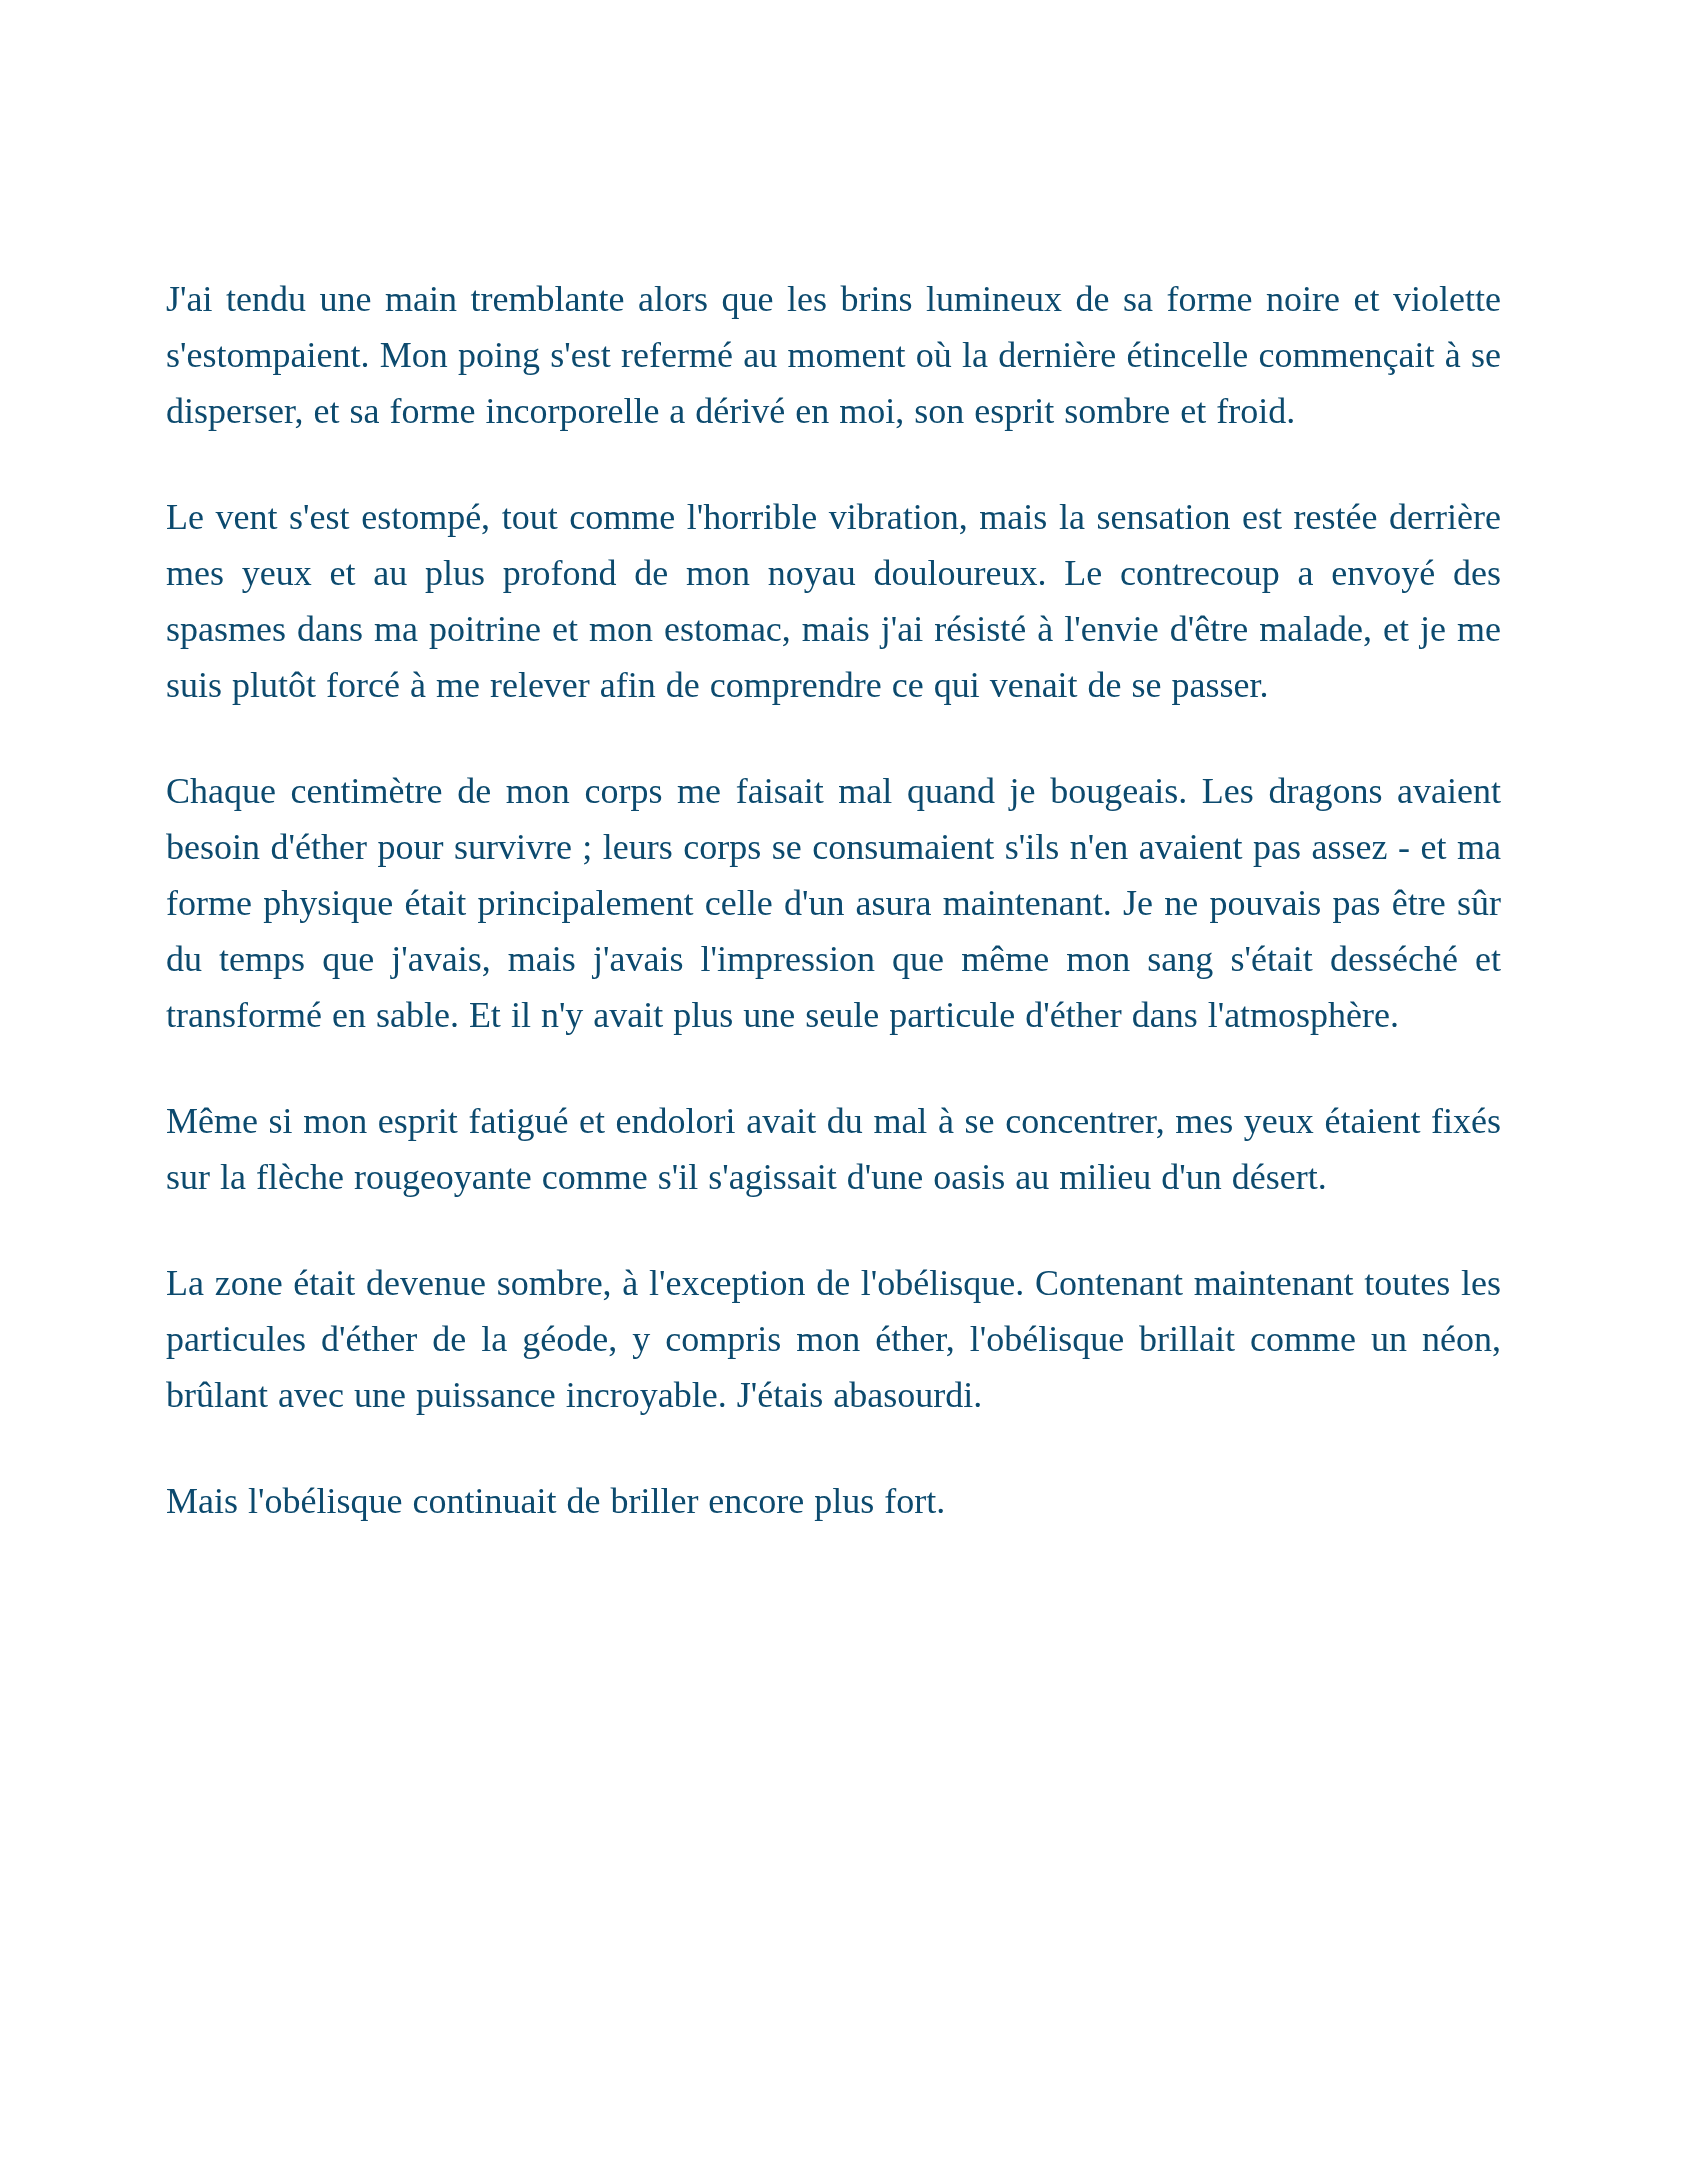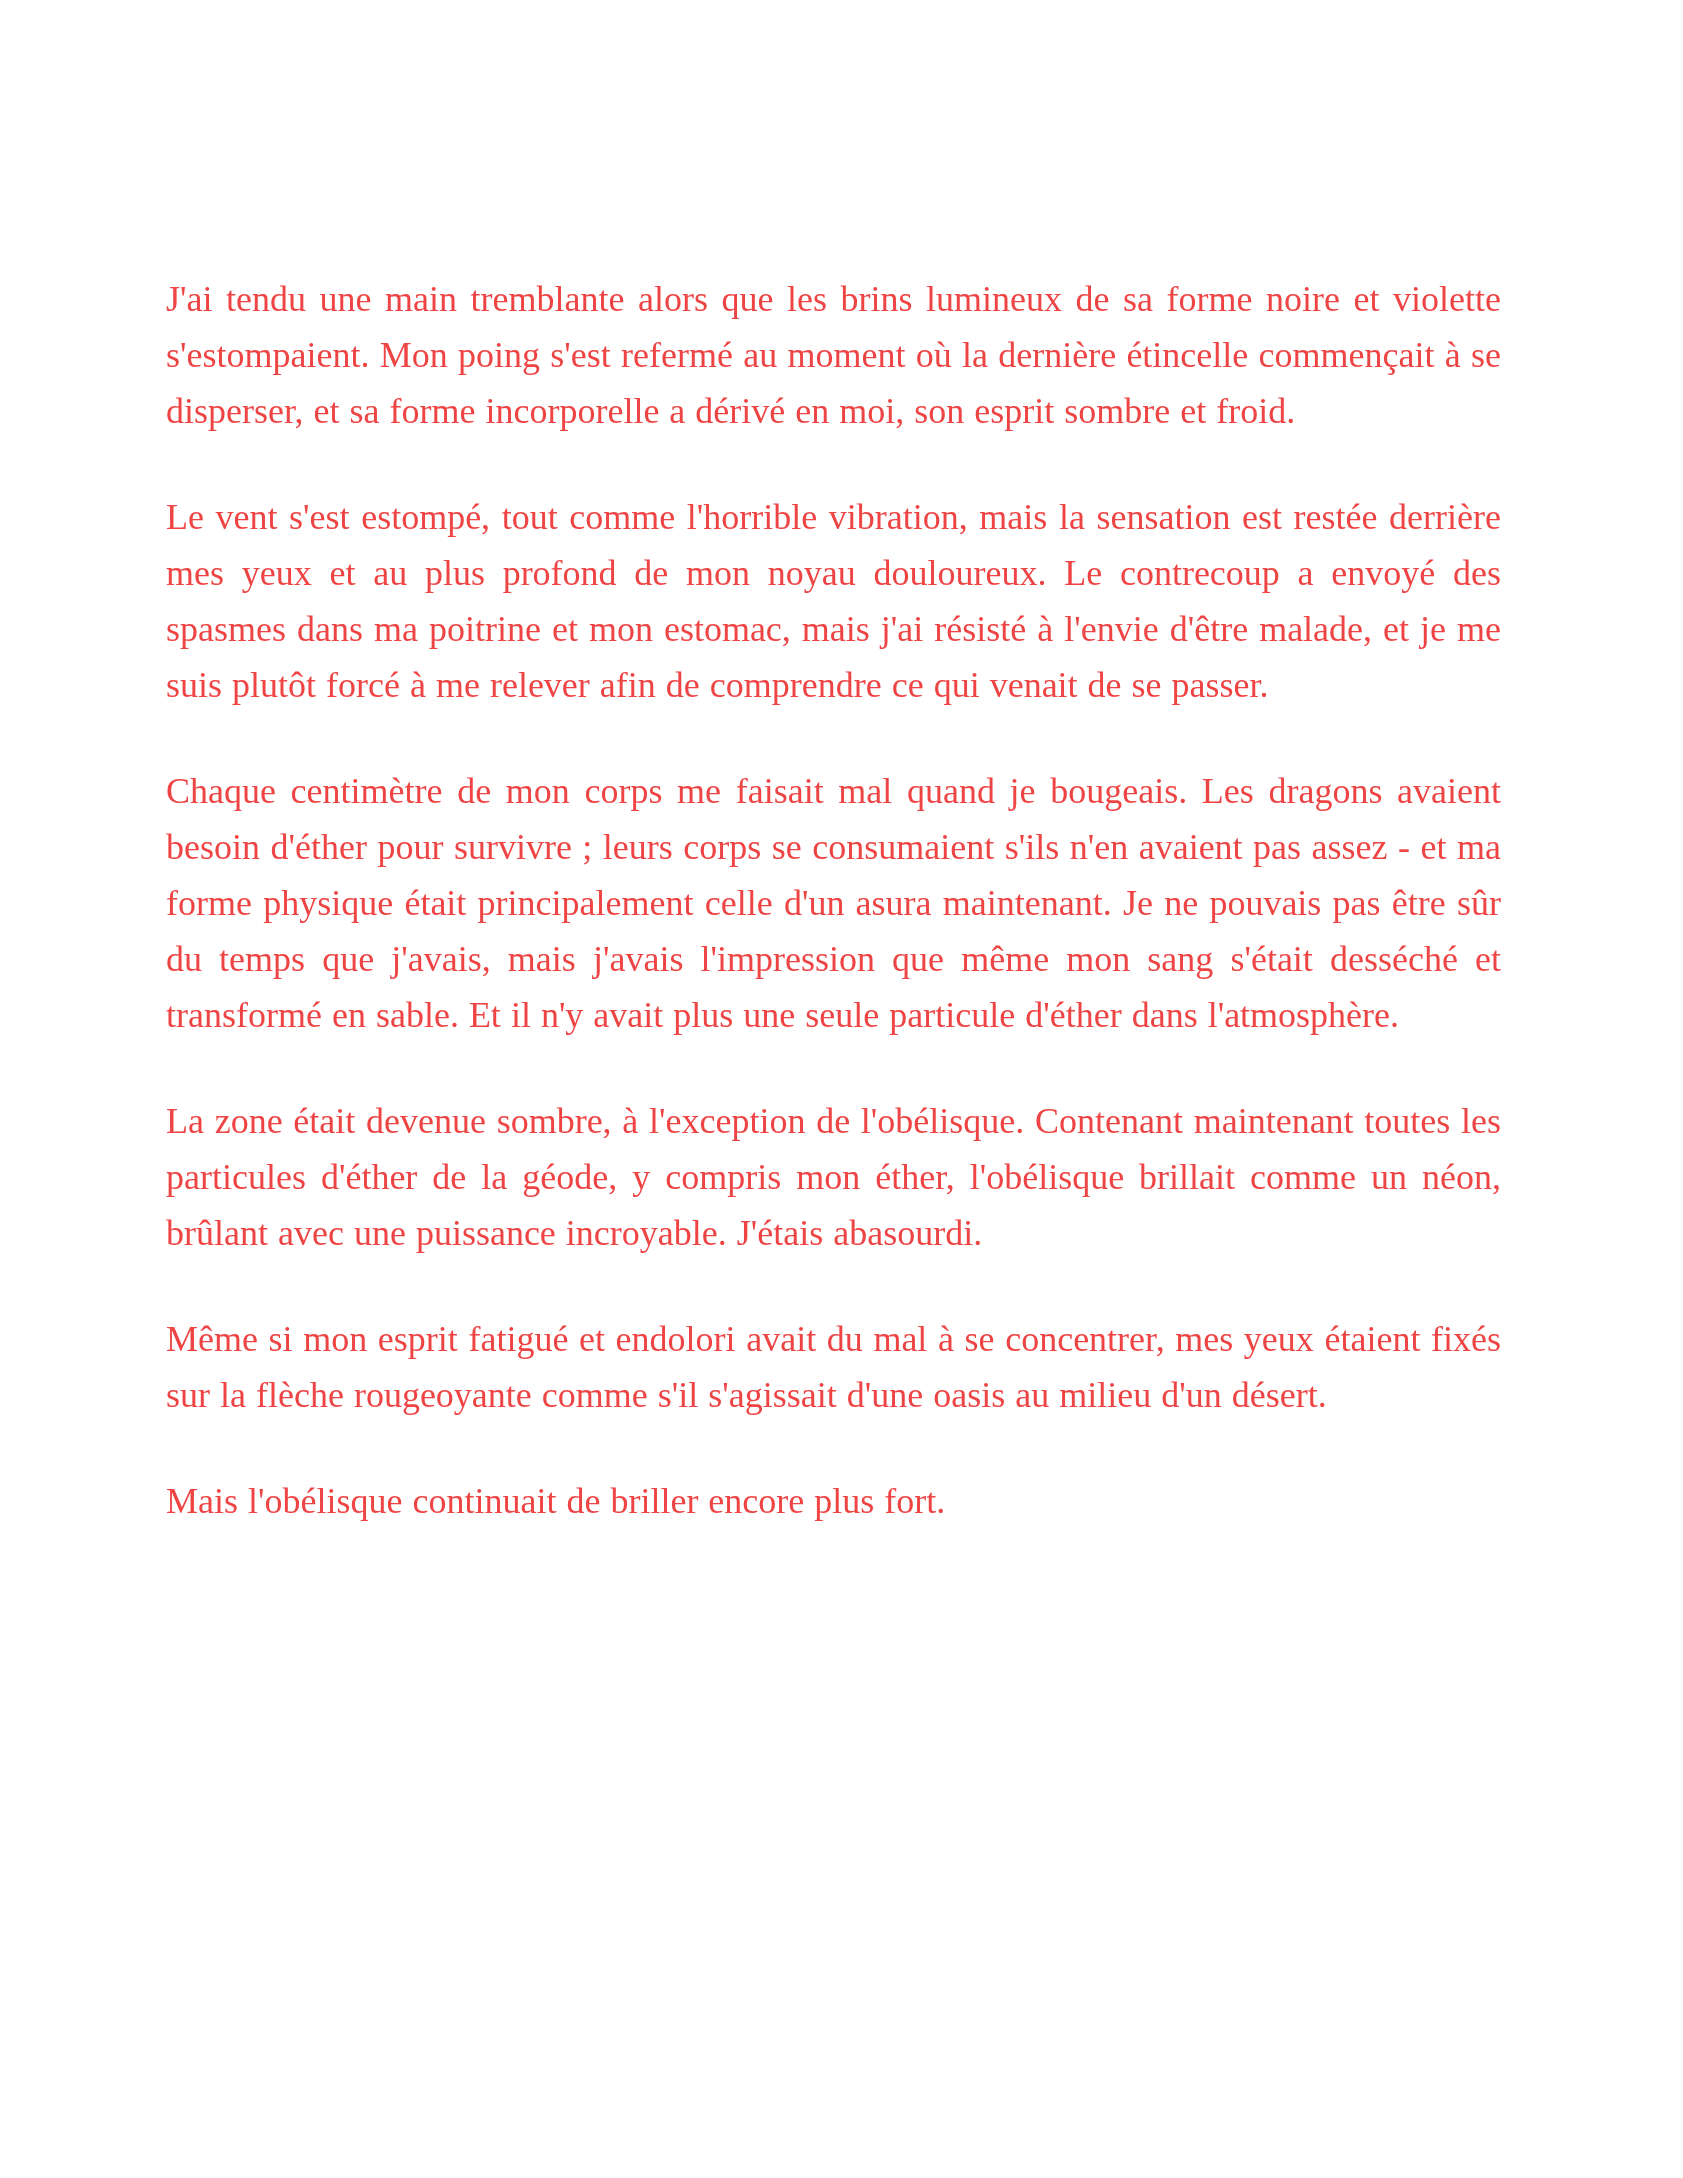--- a/index.html
+++ b/index.html
@@ -8,21 +8,21 @@
     padding: 0;
     background: #ffffff;
   }
   .page {
     position: relative;
     width: 1683px;
     height: 2178px;
     background: #ffffff;
     overflow: hidden;
     font-family: "Liberation Serif", "DejaVu Serif", serif;
-    color: #ef4444;
+    color: #0c4a6e;
   }
   .text-block {
     position: absolute;
     left: 166px;
     top: 271px;
     width: 1335px;
   }
   .text-block p {
     margin: 0 0 50px 0;
     font-size: 36px;
@@ -39,18 +39,18 @@
   }
 </style>
 </head>
 <body>
 
 <div class="page">
   <div class="text-block">
     <p>J'ai tendu une main tremblante alors que les brins lumineux de sa forme noire et violette s'estompaient. Mon poing s'est refermé au moment où la dernière étincelle commençait à se disperser, et sa forme incorporelle a dérivé en moi, son esprit sombre et froid.</p>
     <p>Le vent s'est estompé, tout comme l'horrible vibration, mais la sensation est restée derrière mes yeux et au plus profond de mon noyau douloureux. Le contrecoup a envoyé des spasmes dans ma poitrine et mon estomac, mais j'ai résisté à l'envie d'être malade, et je me suis plutôt forcé à me relever afin de comprendre ce qui venait de se passer.</p>
     <p>Chaque centimètre de mon corps me faisait mal quand je bougeais. Les dragons avaient besoin d'éther pour survivre ; leurs corps se consumaient s'ils n'en avaient pas assez - et ma forme physique était principalement celle d'un asura maintenant. Je ne pouvais pas être sûr du temps que j'avais, mais j'avais l'impression que même mon sang s'était desséché et transformé en sable. Et il n'y avait plus une seule particule d'éther dans l'atmosphère.</p>
+    <p>Même si mon esprit fatigué et endolori avait du mal à se concentrer, mes yeux étaient fixés sur la flèche rougeoyante comme s'il s'agissait d'une oasis au milieu d'un désert.</p>
     <p>La zone était devenue sombre, à l'exception de l'obélisque. Contenant maintenant toutes les particules d'éther de la géode, y compris mon éther, l'obélisque brillait comme un néon, brûlant avec une puissance incroyable. J'étais abasourdi.</p>
-    <p>Même si mon esprit fatigué et endolori avait du mal à se concentrer, mes yeux étaient fixés sur la flèche rougeoyante comme s'il s'agissait d'une oasis au milieu d'un désert.</p>
     <p>Mais l'obélisque continuait de briller encore plus fort.</p>
   </div>
 </div>
 
 
 </body></html>

